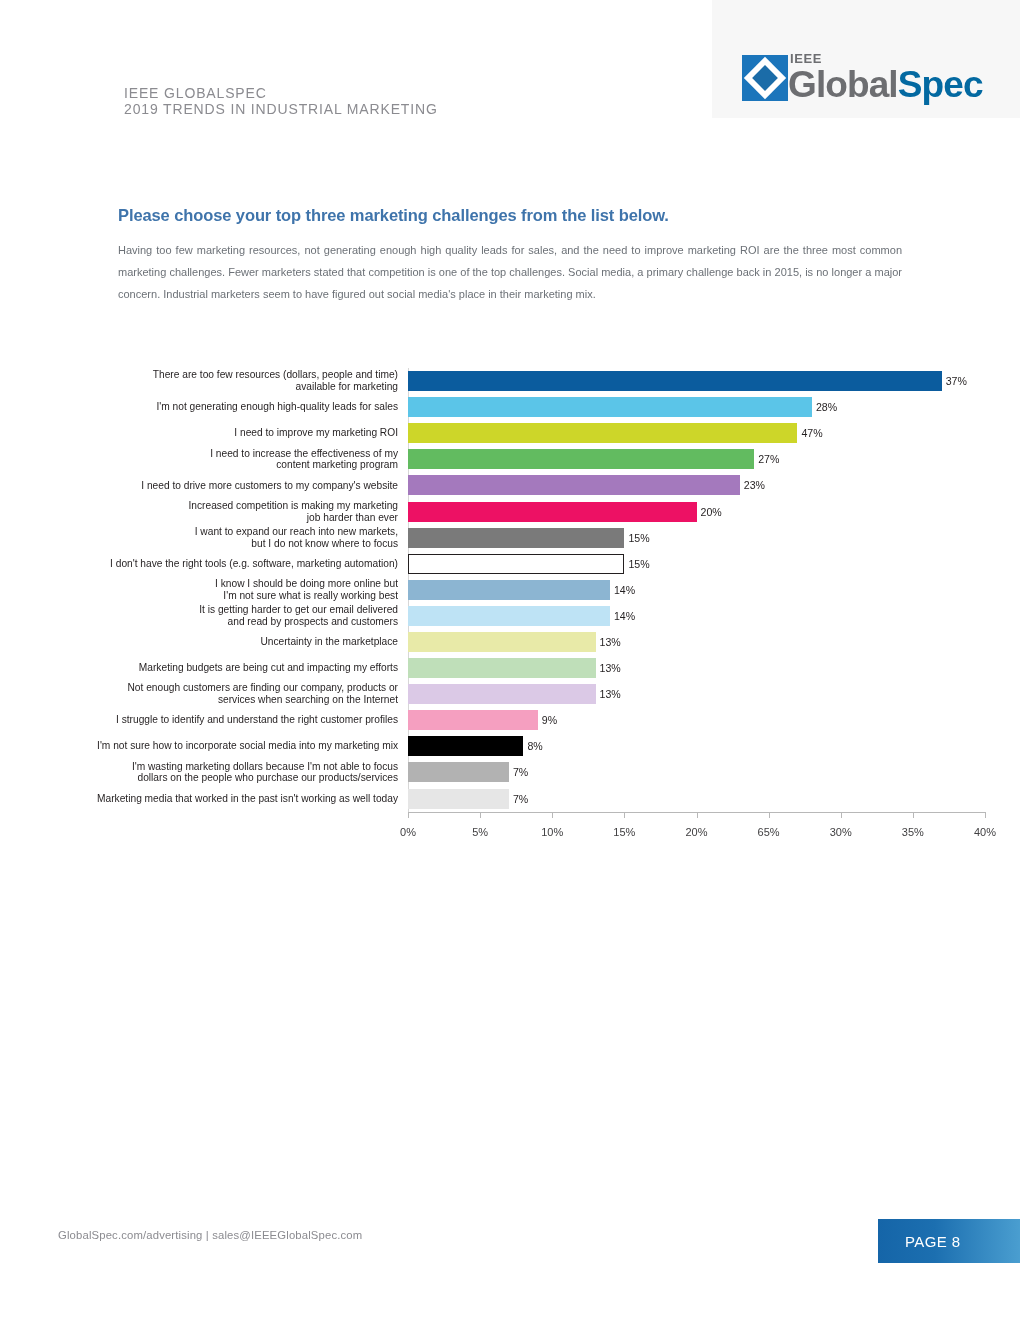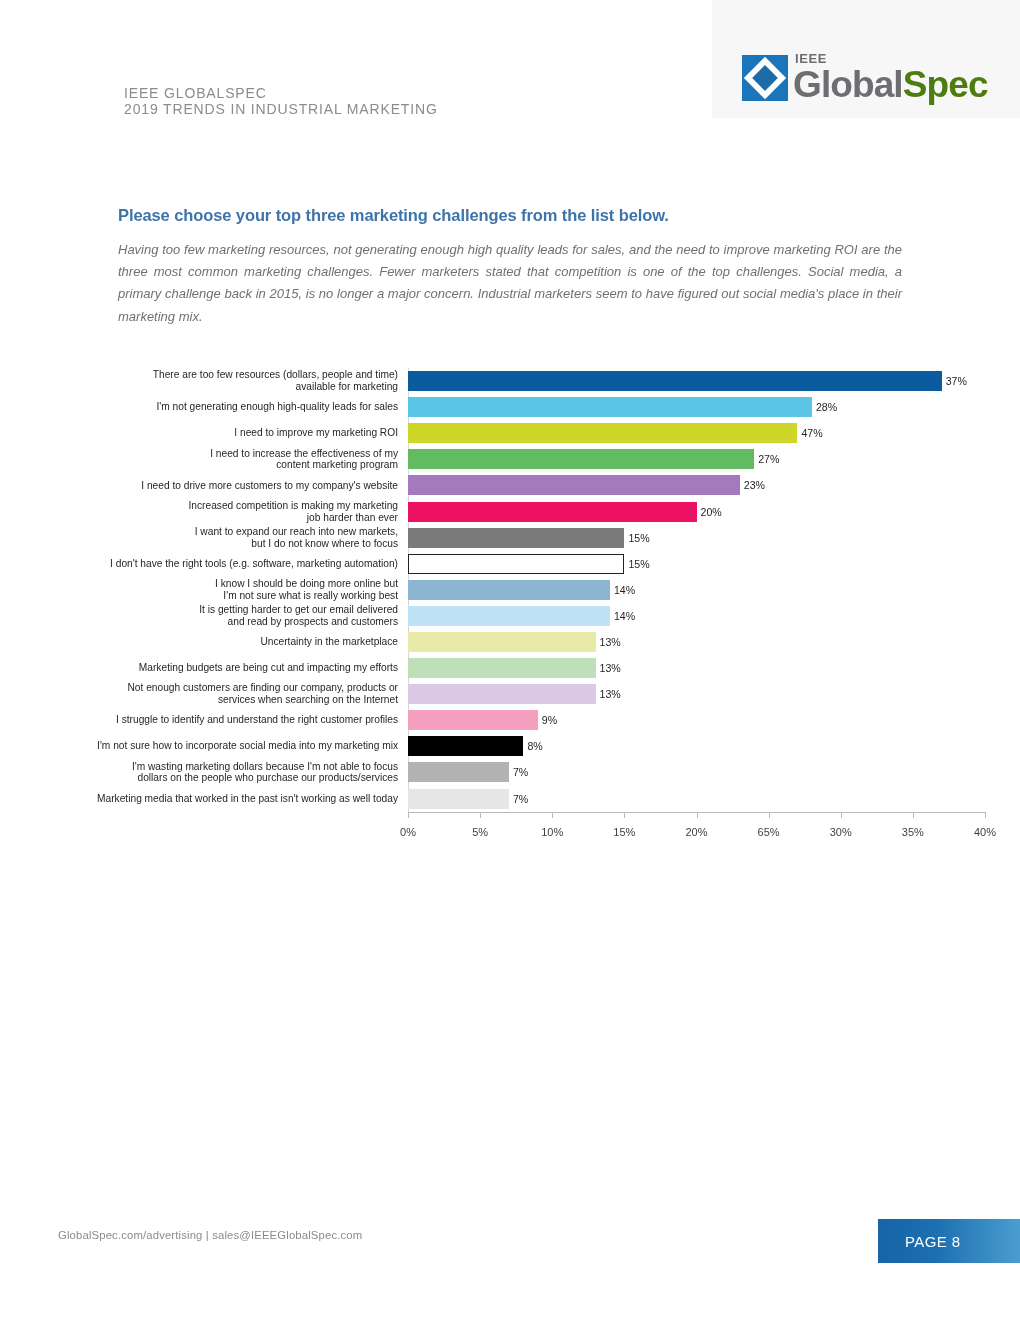--- a/index.html
+++ b/index.html
@@ -37,21 +37,20 @@
     font-weight: 400;
     white-space: pre-line;
     margin-top: 20px;
   }
   .logo-wrap {
     position: absolute;
     left: 742px;
     top: 50px;
     display: flex;
     align-items: flex-end;
-    gap: 5px;
   }
   .logo-mark {
     width: 46px;
     height: 46px;
     flex: 0 0 auto;
     display: block;
   }
   .logo-text {
     position: relative;
     top: 2px;
@@ -67,43 +66,42 @@
     margin-left: 2px;
   }
   .logo-name {
     font-size: 37px;
     font-weight: 700;
     letter-spacing: -0.9px;
     display: block;
     color: #58595b;
   }
   .logo-name .gl { color: #6d6e71; }
-  .logo-name .sp { color: #4d7c0f; }
+  .logo-name .sp { color: #0369a1; }
 
   
   .section-title {
     position: absolute;
     left: 118px;
     top: 206px;
     width: 800px;
     font-size: 16.5px;
     font-weight: 700;
     color: #3f74ab;
     letter-spacing: -0.1px;
   }
   .section-body {
     position: absolute;
     left: 118px;
     top: 239px;
     width: 784px;
-    font-size: 13px;
+    font-size: 11px;
     line-height: 22.2px;
     color: #6c7177;
     text-align: justify;
-    font-style: italic;
   }
 
   
   .chart {
     position: absolute;
     left: 0px;
     top: 362px;
     width: 1020px;
     height: 490px;
   }

